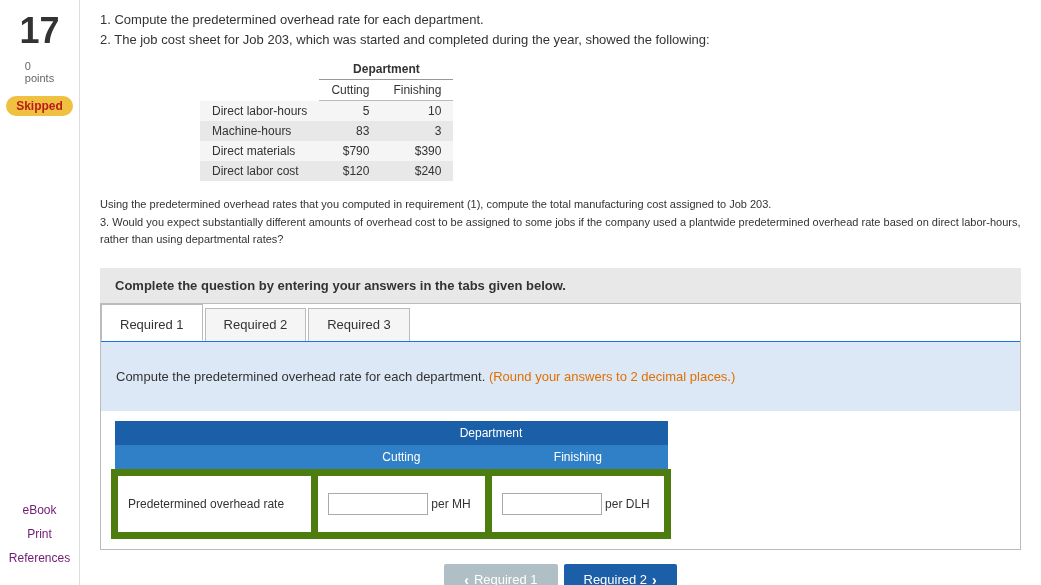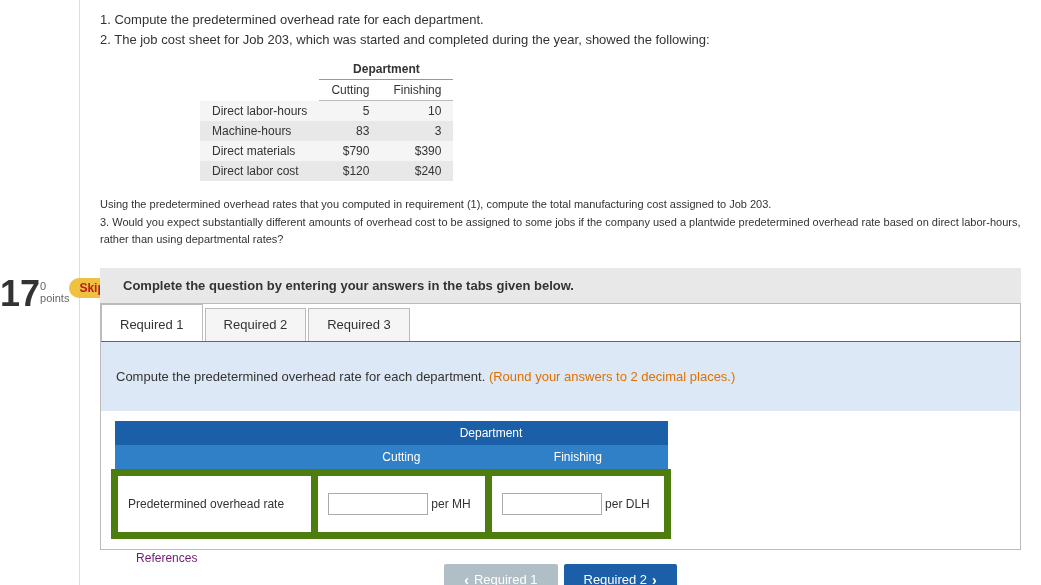--- a/index.html
+++ b/index.html
@@ -11,21 +11,21 @@
       width: 1041px;
       height: 585px;
       overflow: hidden;
       display: flex;
     }
 
     
     .sidebar {
       width: 80px;
       display: flex;
-      flex-direction: row;
+      flex-direction: column;
       align-items: center;
       padding-top: 10px;
       border-right: 1px solid #ddd;
       flex-shrink: 0;
     }
     .sidebar-number {
       font-size: 36px;
       font-weight: bold;
       color: #333;
       margin-bottom: 8px;
@@ -105,21 +105,21 @@
 
     .problem-text2 {
       font-size: 11px;
       line-height: 1.6;
       margin-bottom: 19px;
     }
 
     
     .complete-bar {
       background: #e8e8e8;
-      padding: 10px 23px;
+      padding: 10px 15px;
       font-weight: bold;
       font-size: 13px;
       margin-bottom: 0;
     }
 
     
     .tabs-container {
       border: 1px solid #bbb;
       margin-bottom: 10px;
     }

